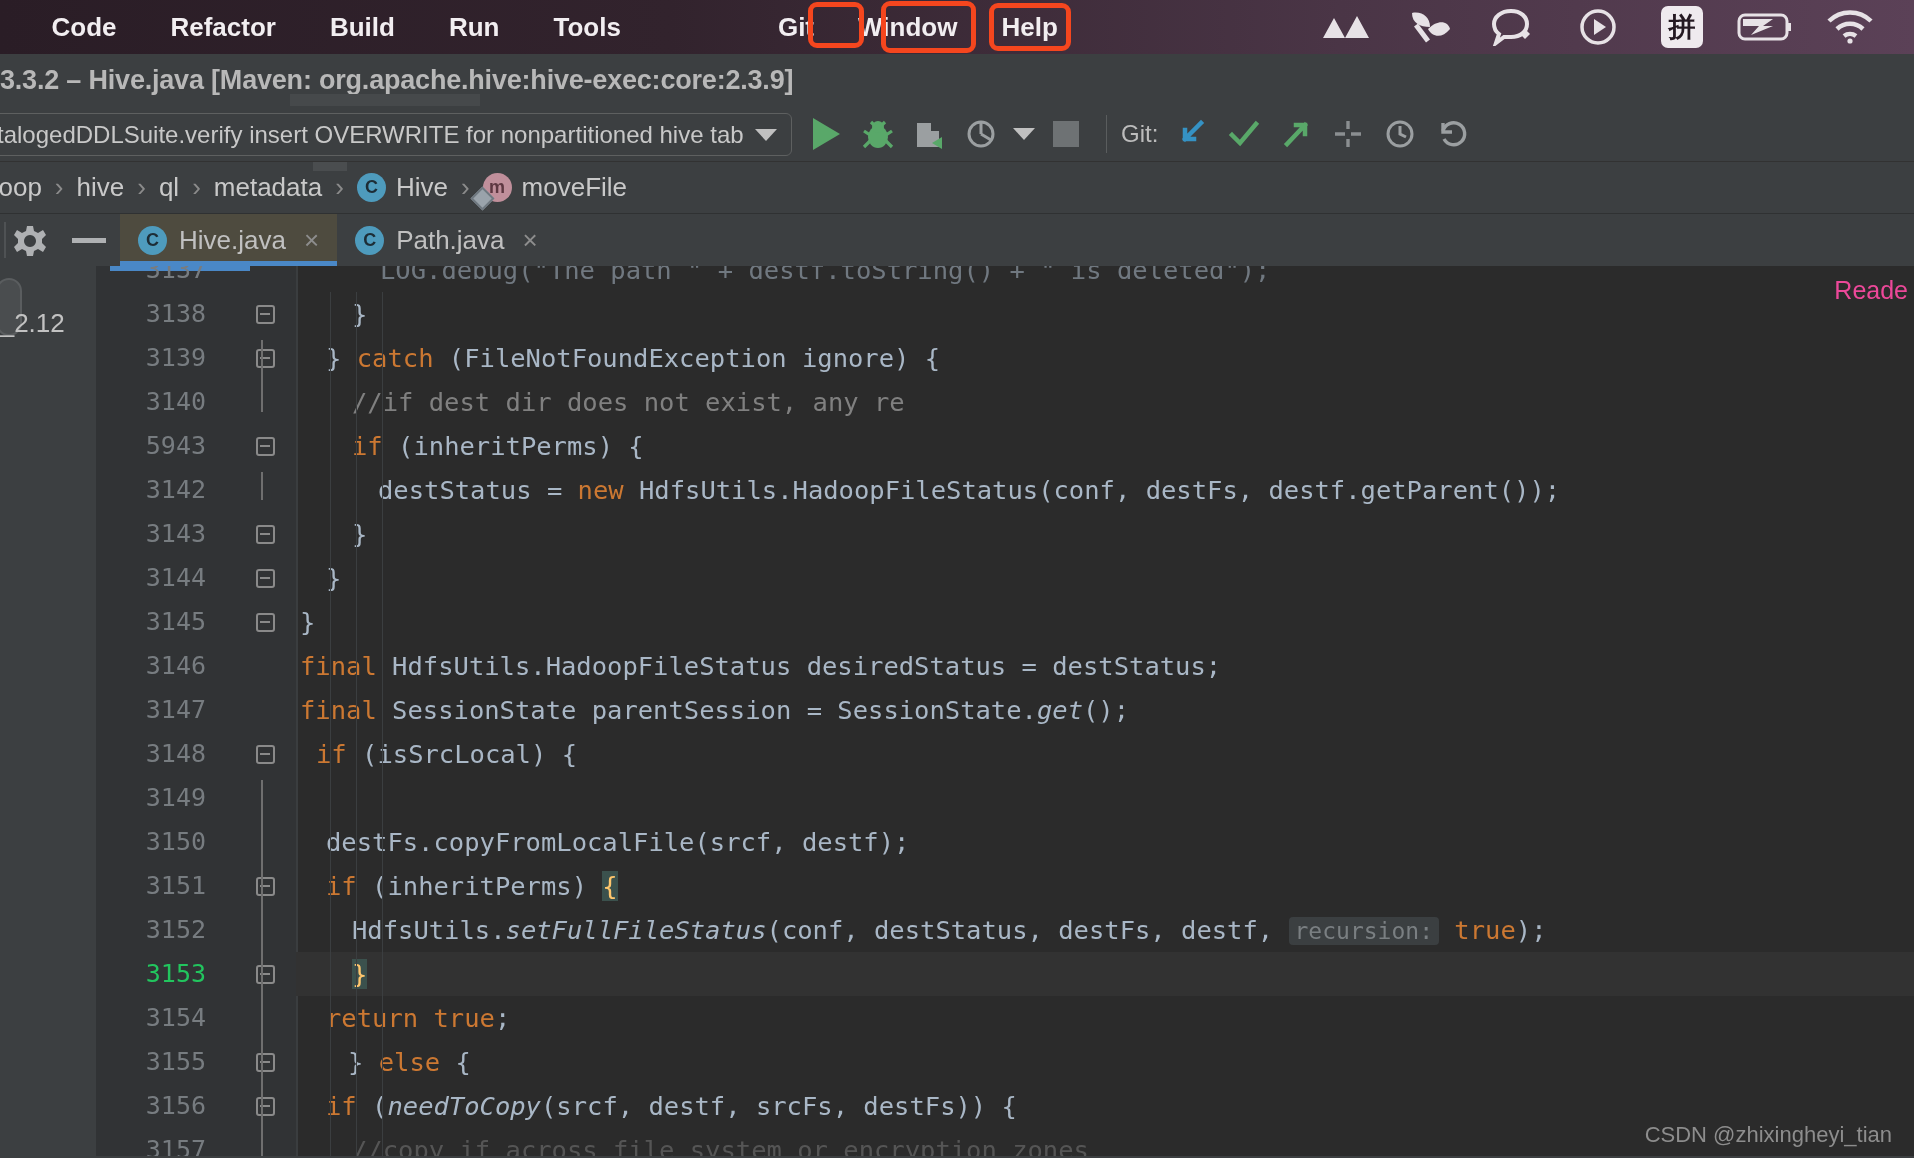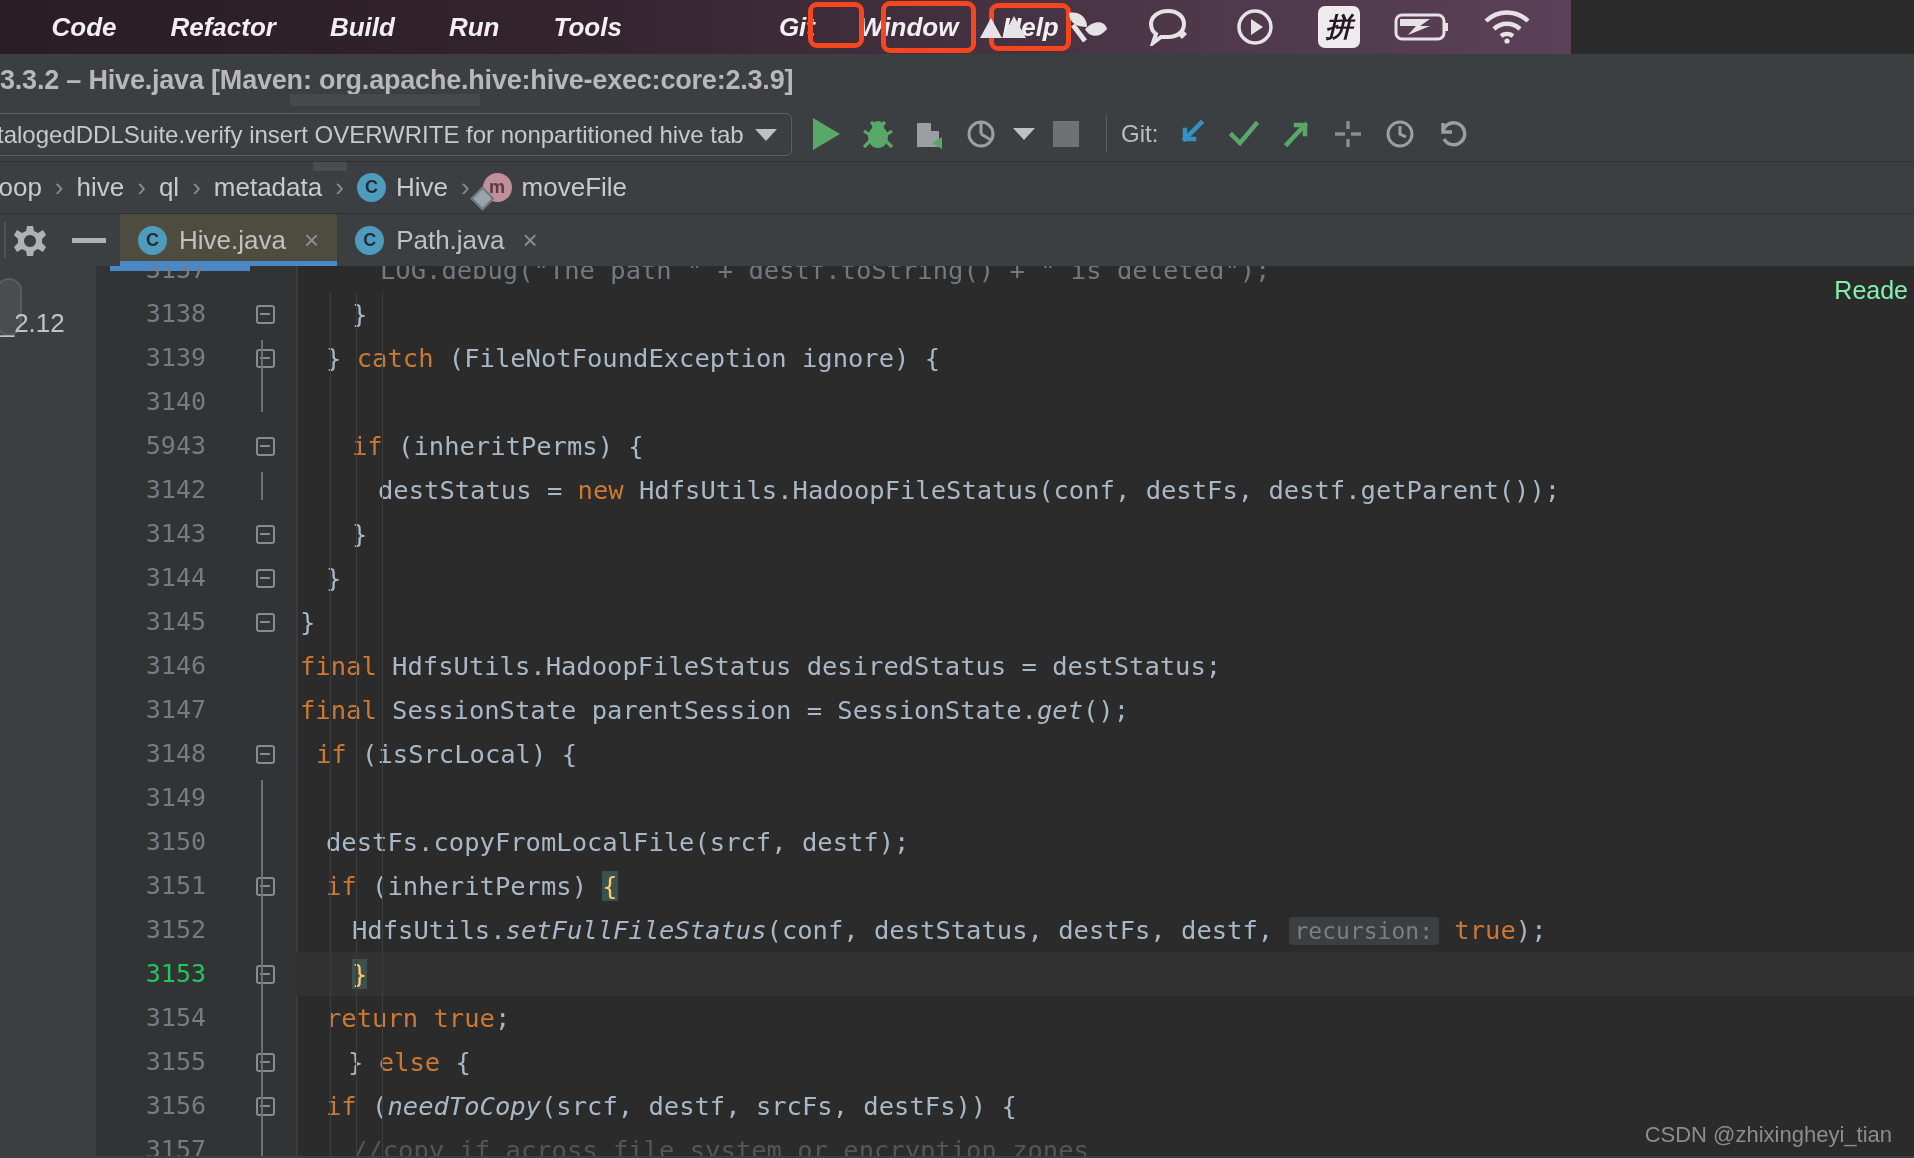--- a/index.html
+++ b/index.html
@@ -6,23 +6,23 @@
   html, body {
     width: 1914px; height: 1158px;
     background: #2b2b2b;
     font-family: "Liberation Sans", sans-serif;
     overflow: hidden;
   }
   #app { position: relative; width: 1914px; height: 1158px; }
 
   
   .menubar {
-    position: absolute; left: 0; top: 0; width: 1571px; height: 54px;
+    position: absolute; left: 0; top: 0; width: 1914px; height: 54px;
     background: linear-gradient(90deg, #2a1d26 0%, #32232d 35%, #4a3546 70%, #5b4157 100%);
-    display: flex; align-items: center; font-style: italic;
+    display: flex; align-items: center;
   }
   .menu-items { display: flex; align-items: center; height: 54px; padding-left: 0; }
   .menu-item {
     color: #f2eef1; font-size: 26px; font-weight: bold;
     padding: 0 27px; line-height: 54px; white-space: nowrap;
     position: relative;
   }
   .menu-item.first { padding-left: 0; padding-right: 24px; margin-left: -14px; }
   .menu-spacer { flex: 0 0 108px; }
   .annot-box {
@@ -184,21 +184,21 @@
   .hint {
     background: #3b3f41; color: #7a7f82; border-radius: 4px;
     padding: 1px 6px; font-size: 23px;
   }
   .brace-hl { background: #3b514d; color: #ffc66d; }
   .indent-guide { position: absolute; width: 1px; background: #3b3e40; }
   .current-line-strip {
     position: absolute; left: 296px; right: 0; height: 44px; background: #323232;
   }
   .reader-label {
-    position: absolute; right: 6px; top: 10px; color: #86efac; font-size: 25px;
+    position: absolute; right: 6px; top: 10px; color: #ec4899; font-size: 25px;
     white-space: nowrap;
   }
   .scroll-top-bar { position: absolute; left: 110px; top: 0; width: 140px; height: 5px; background: #4a88c7; }
   .watermark {
     position: absolute; right: 22px; bottom: 8px; color: #8d8d8d; font-size: 22px;
   }
 </style>
 </head>
 <body>
 
@@ -419,20 +419,21 @@
           </div>
           <div class="row">
             <span class="lineno">3139</span>
             <span class="fold">
               <span class="fold-box"></span>
             </span>
             <span class="code" style="left: 326px;"><span>} </span><span class="kw">catch</span><span> (FileNotFoundException ignore) {</span></span>
           </div>
           <div class="row">
             <span class="lineno">3140</span>
+            <span class="code" style="left: 352px;"><span class="cmt">//if dest dir does not exist, any re</span></span>
           </div>
           <div class="row">
             <span class="lineno">5943</span>
             <span class="fold">
               <span class="fold-box"></span>
             </span>
             <span class="code" style="left: 352px;"><span class="kw">if</span><span> (inheritPerms) {</span></span>
           </div>
           <div class="row">
             <span class="lineno">3142</span>

